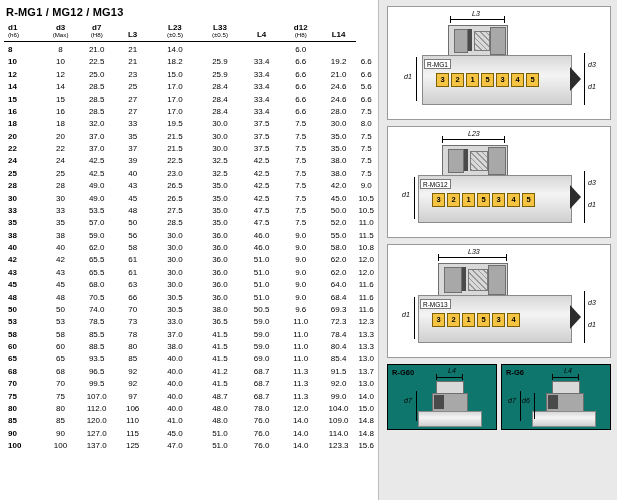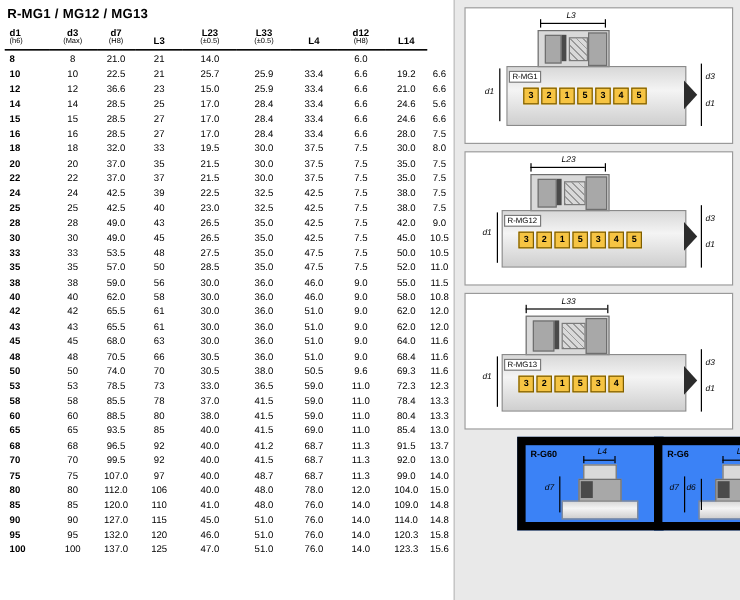--- a/index.html
+++ b/index.html
@@ -42,21 +42,21 @@
   .col-d12{width:40px;}
   .col-l14{width:34px;}
 
   
   .right{position:absolute;left:378px;top:0;width:239px;height:500px;background:#e9e9e9;border-left:1px solid #bdbdbd;}
   .fig{position:absolute;background:#fff;border:1px solid #9a9a9a;}
   .fig1{left:8px;top:6px;width:222px;height:112px;}
   .fig2{left:8px;top:126px;width:222px;height:110px;}
   .fig3{left:8px;top:244px;width:222px;height:112px;}
 
-  .sq{position:absolute;background:#3b82f6;border:7px solid #000000;margin-left:44px;}
+  .sq{position:absolute;background:#0f766e;border:1px solid #000000;}
   .sq1{left:8px;top:364px;width:108px;height:64px;}
   .sq2{left:122px;top:364px;width:108px;height:64px;}
   .sq3{left:8px;top:432px;width:108px;height:62px;}
   .sq4{left:122px;top:432px;width:108px;height:62px;}
 
   .sqlabel{position:absolute;left:4px;top:3px;font-size:7.5px;font-weight:bold;}
 
   .taglabel{
     position:absolute;background:#ffffff;border:1px solid #7a7a7a;
     font-size:6.5px;padding:0.5px 2px;font-weight:normal;
@@ -137,31 +137,31 @@
             <td></td>
             <td>6.0</td>
             <td></td>
             <td></td>
           </tr>
           <tr>
             <td class="c0 col-d1">10</td>
             <td>10</td>
             <td>22.5</td>
             <td>21</td>
-            <td>25.7</td>
+            <td>18.2</td>
             <td>25.9</td>
             <td>33.4</td>
             <td>6.6</td>
             <td>19.2</td>
             <td>6.6</td>
           </tr>
           <tr>
             <td class="c0 col-d1">12</td>
             <td>12</td>
-            <td>36.6</td>
+            <td>25.0</td>
             <td>23</td>
             <td>15.0</td>
             <td>25.9</td>
             <td>33.4</td>
             <td>6.6</td>
             <td>21.0</td>
             <td>6.6</td>
           </tr>
           <tr>
             <td class="c0 col-d1">14</td>
@@ -503,32 +503,20 @@
             <td class="c0 col-d1">90</td>
             <td>90</td>
             <td>127.0</td>
             <td>115</td>
             <td>45.0</td>
             <td>51.0</td>
             <td>76.0</td>
             <td>14.0</td>
             <td>114.0</td>
             <td>14.8</td>
-          </tr>
-          <tr>
-            <td class="c0 col-d1">95</td>
-            <td>95</td>
-            <td>132.0</td>
-            <td>120</td>
-            <td>46.0</td>
-            <td>51.0</td>
-            <td>76.0</td>
-            <td>14.0</td>
-            <td>120.3</td>
-            <td>15.8</td>
           </tr>
           <tr>
             <td class="c0 col-d1">100</td>
             <td>100</td>
             <td>137.0</td>
             <td>125</td>
             <td>47.0</td>
             <td>51.0</td>
             <td>76.0</td>
             <td>14.0</td>

